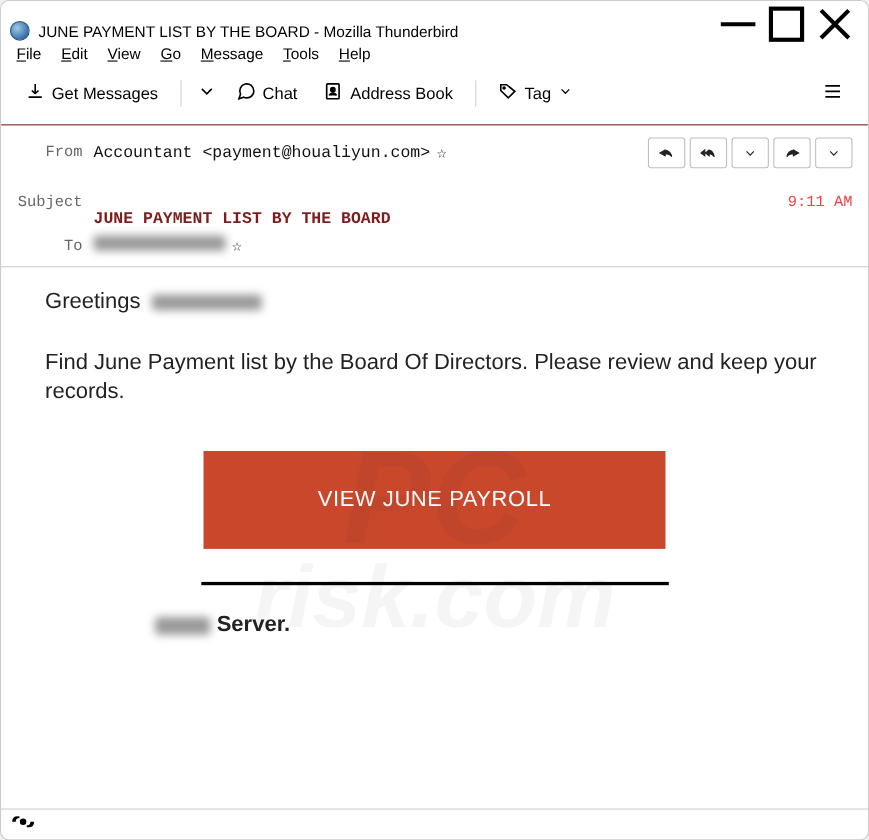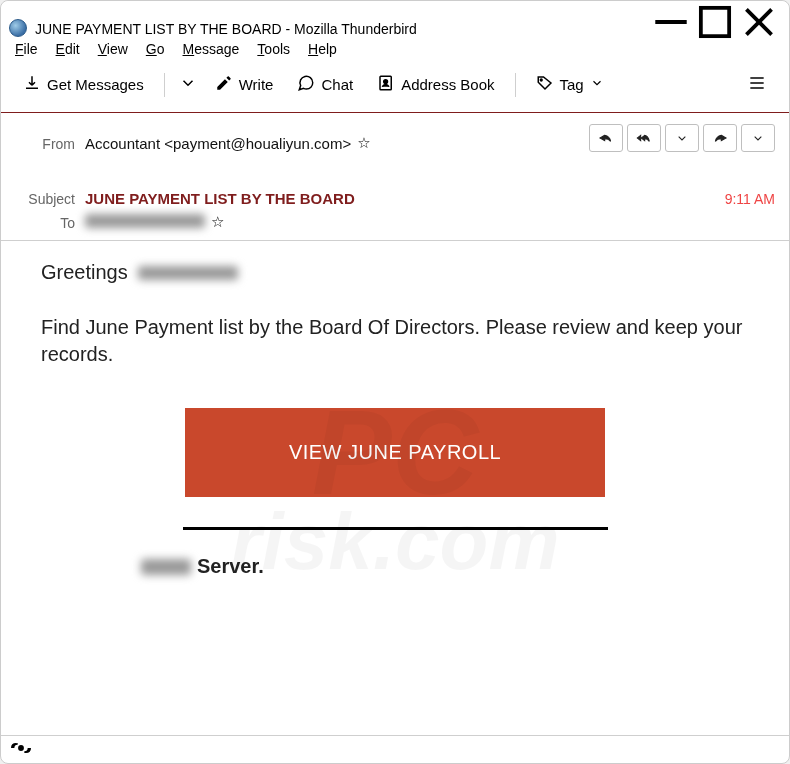--- a/index.html
+++ b/index.html
@@ -83,23 +83,24 @@
   }
   .spacer { flex: 1; }
   .hamburger svg { width: 20px; height: 20px; }
 
   .headers {
     padding: 8px 14px 6px 14px;
     border-bottom: 1px solid #cfcfcf;
   }
   .hdr-row {
     display: flex;
-    align-items: flex-end;
+    align-items: center;
     padding: 3px 0;
     font-size: 15px;
+    font-family: Liberation Mono, monospace;
   }
   .hdr-label {
     width: 60px;
     text-align: right;
     color: #666;
     margin-right: 10px;
     font-size: 14px;
   }
   .hdr-value { color: #111; }
   .hdr-subject { font-weight: 700; color: #7f1d1d; margin-top: 32px; }
@@ -226,28 +227,20 @@
     <div class="vsep"></div>
     <div class="tbtn" style="padding:6px 4px;">
       <span>
         <svg viewBox="0 0 24 24" fill="none" stroke="#000" stroke-width="2">
             <path d="M6 9l6 6 6-6"></path>
           </svg>
       </span>
     </div>
     <div class="tbtn">
       <span>
-        <svg viewBox="0 0 24 24" fill="#000">
-            <path d="M3 17.25V21h3.75L17 10.75l-3.75-3.75L3 17.25zM20.7 7c.4-.4.4-1 0-1.4l-2.3-2.3c-.4-.4-1-.4-1.4 0l-1.8 1.8 3.7 3.7 1.8-1.8z"></path>
-          </svg>
-      </span>
-      <span>Write</span>
-    </div>
-    <div class="tbtn">
-      <span>
         <svg viewBox="0 0 24 24" fill="none" stroke="#000" stroke-width="2">
             <path d="M21 11.5a8.38 8.38 0 0 1-8.5 8.5 8.5 8.5 0 0 1-3.8-.9L3 21l1.9-5.7A8.5 8.5 0 1 1 21 11.5z"></path>
           </svg>
       </span>
       <span>Chat</span>
     </div>
     <div class="tbtn">
       <span>
         <svg viewBox="0 0 24 24" fill="none" stroke="#000" stroke-width="2">
             <rect x="4" y="3" width="15" height="18" rx="1"></rect>

